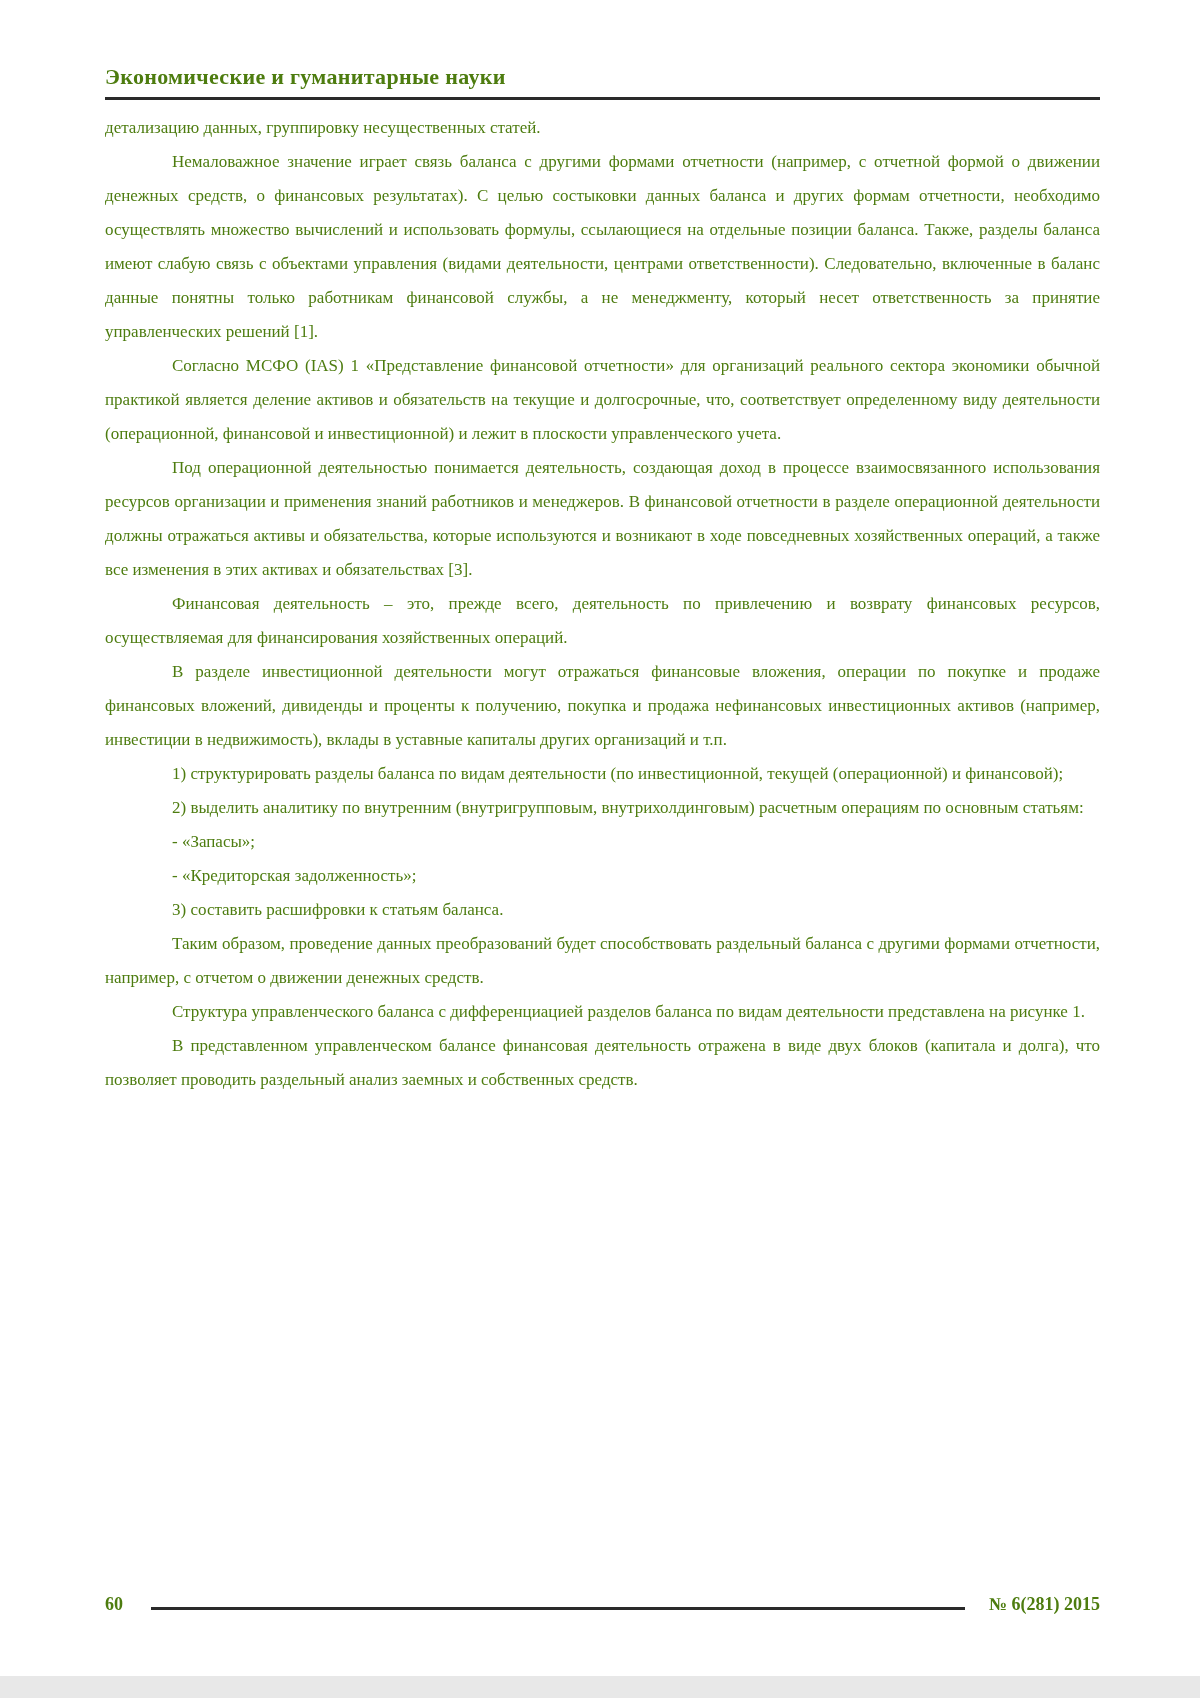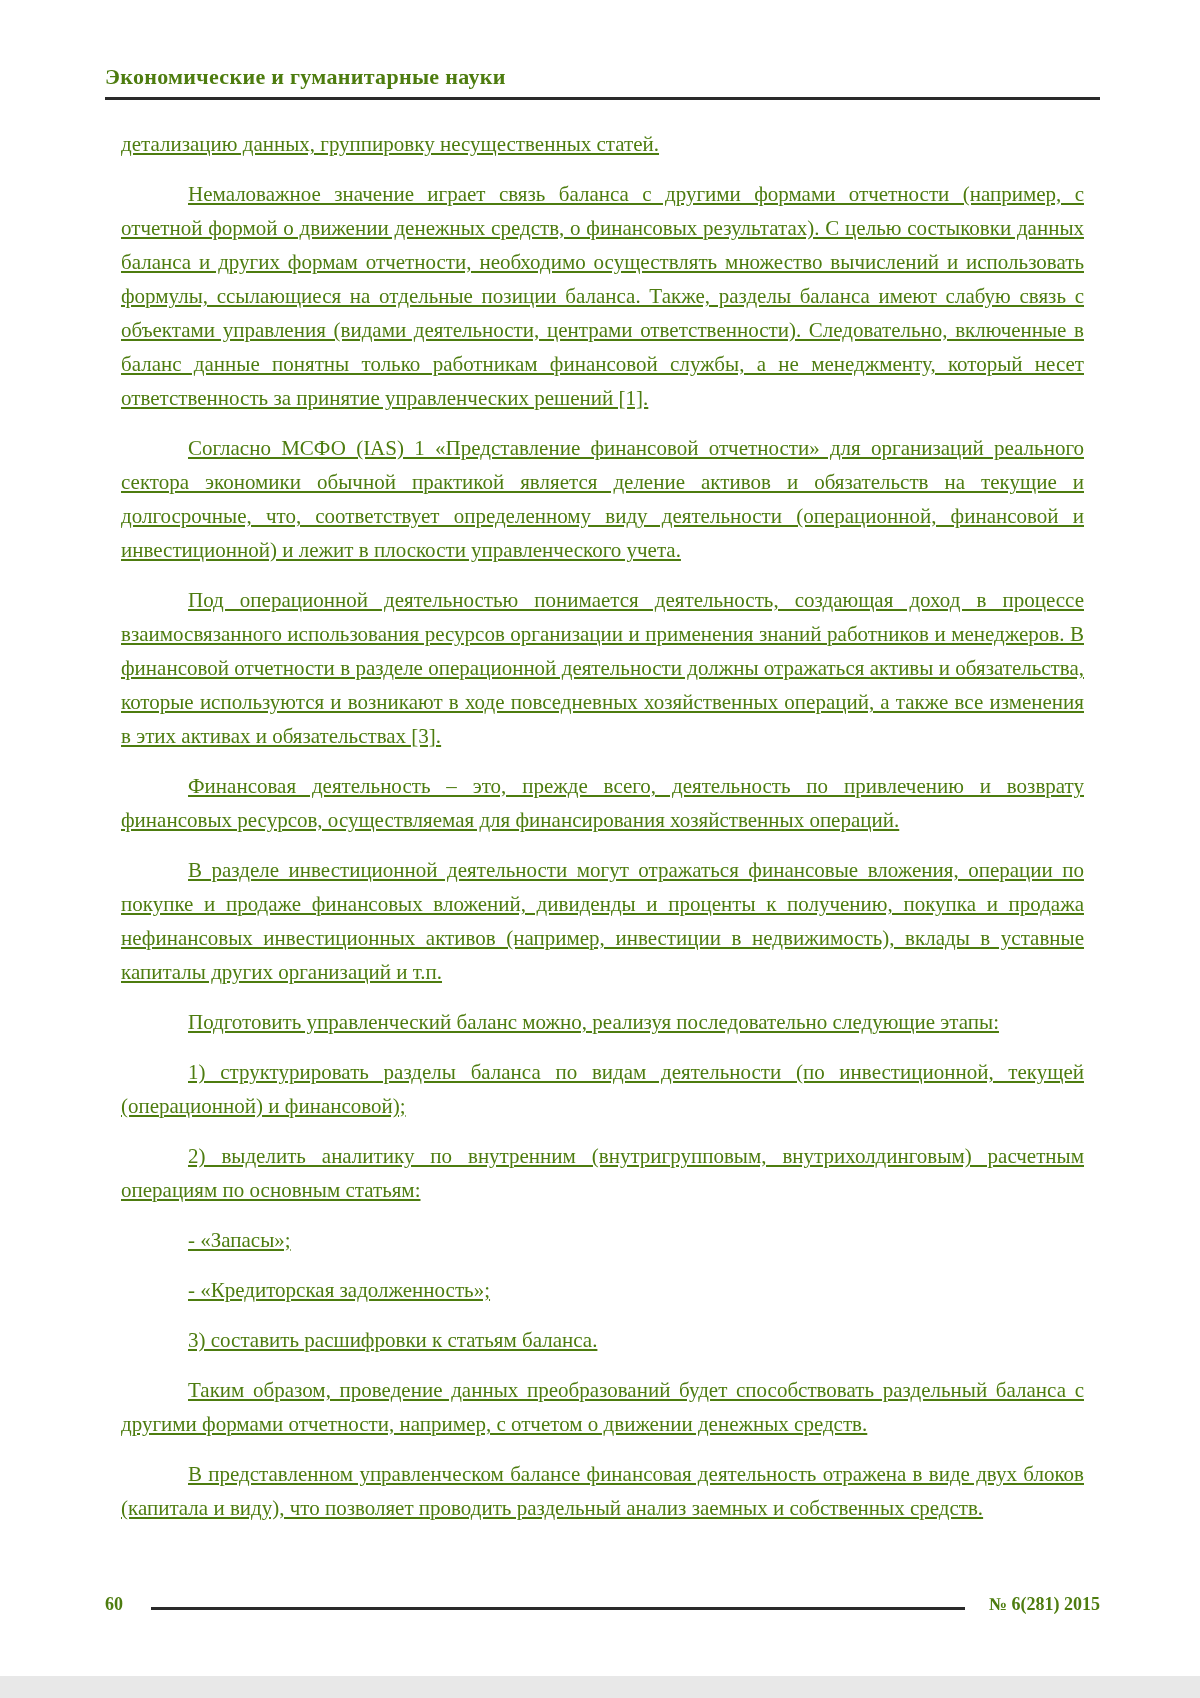--- a/index.html
+++ b/index.html
@@ -30,26 +30,25 @@
     padding-bottom: 7px;
     border-bottom: 3px solid #2a2a2a;
     margin: 0;
   }
   .body-text {
     margin-top: 11px;
     max-height: 1485px;
     overflow: hidden;
   }
   .body-text p {
-    margin: 16px;
-    font-size: 21px;
+    margin: 0;
+    font-size: 17px;
     line-height: 34px;
     text-align: justify;
     text-indent: 67px;
-    text-decoration: underline;
   }
   .body-text p.no-indent {
     text-indent: 0;
   }
   .page-footer {
     position: absolute;
     left: 105px;
     right: 100px;
     top: 1594px;
     display: flex;
@@ -79,28 +78,28 @@
 
     <h1 class="running-head">Экономические и гуманитарные науки</h1>
 
     <div class="body-text">
       <p class="no-indent">детализацию данных, группировку несущественных статей.</p>
       <p>Немаловажное значение играет связь баланса с другими формами отчетности (например, с отчетной формой о движении денежных средств, о финансовых результатах). С целью состыковки данных баланса и других формам отчетности, необходимо осуществлять множество вычислений и использовать формулы, ссылающиеся на отдельные позиции баланса. Также, разделы баланса имеют слабую связь с объектами управления (видами деятельности, центрами ответственности). Следовательно, включенные в баланс данные понятны только работникам финансовой службы, а не менеджменту, который несет ответственность за принятие управленческих решений [1].</p>
       <p>Согласно МСФО (IAS) 1 «Представление финансовой отчетности» для организаций реального сектора экономики обычной практикой является деление активов и обязательств на текущие и долгосрочные, что, соответствует определенному виду деятельности (операционной, финансовой и инвестиционной) и лежит в плоскости управленческого учета.</p>
       <p>Под операционной деятельностью понимается деятельность, создающая доход в процессе взаимосвязанного использования ресурсов организации и применения знаний работников и менеджеров. В финансовой отчетности в разделе операционной деятельности должны отражаться активы и обязательства, которые используются и возникают в ходе повседневных хозяйственных операций, а также все изменения в этих активах и обязательствах [3].</p>
       <p>Финансовая деятельность – это, прежде всего, деятельность по привлечению и возврату финансовых ресурсов, осуществляемая для финансирования хозяйственных операций.</p>
       <p>В разделе инвестиционной деятельности могут отражаться финансовые вложения, операции по покупке и продаже финансовых вложений, дивиденды и проценты к получению, покупка и продажа нефинансовых инвестиционных активов (например, инвестиции в недвижимость), вклады в уставные капиталы других организаций и т.п.</p>
-      <p>Подготовить управленческий баланс можно, реализуя последовательно следующие этапы:</p>
       <p>1) структурировать разделы баланса по видам деятельности (по инвестиционной, текущей (операционной) и финансовой);</p>
       <p>2) выделить аналитику по внутренним (внутригрупповым, внутрихолдинговым) расчетным операциям по основным статьям:</p>
       <p>- «Запасы»;</p>
       <p>- «Кредиторская задолженность»;</p>
       <p>3) составить расшифровки к статьям баланса.</p>
       <p>Таким образом, проведение данных преобразований будет способствовать раздельный баланса с другими формами отчетности, например, с отчетом о движении денежных средств.</p>
-      <p>В представленном управленческом балансе финансовая деятельность отражена в виде двух блоков (капитала и виду), что позволяет проводить раздельный анализ заемных и собственных средств.</p>
+      <p>Структура управленческого баланса с дифференциацией разделов баланса по видам деятельности представлена на рисунке 1.</p>
+      <p>В представленном управленческом балансе финансовая деятельность отражена в виде двух блоков (капитала и долга), что позволяет проводить раздельный анализ заемных и собственных средств.</p>
     </div>
 
   </div>
 
   <div class="page-footer">
     <span class="page-number">60</span>
     <span class="footer-rule"></span>
     <span class="issue-label">№ 6(281) 2015</span>
   </div>
 </div>

